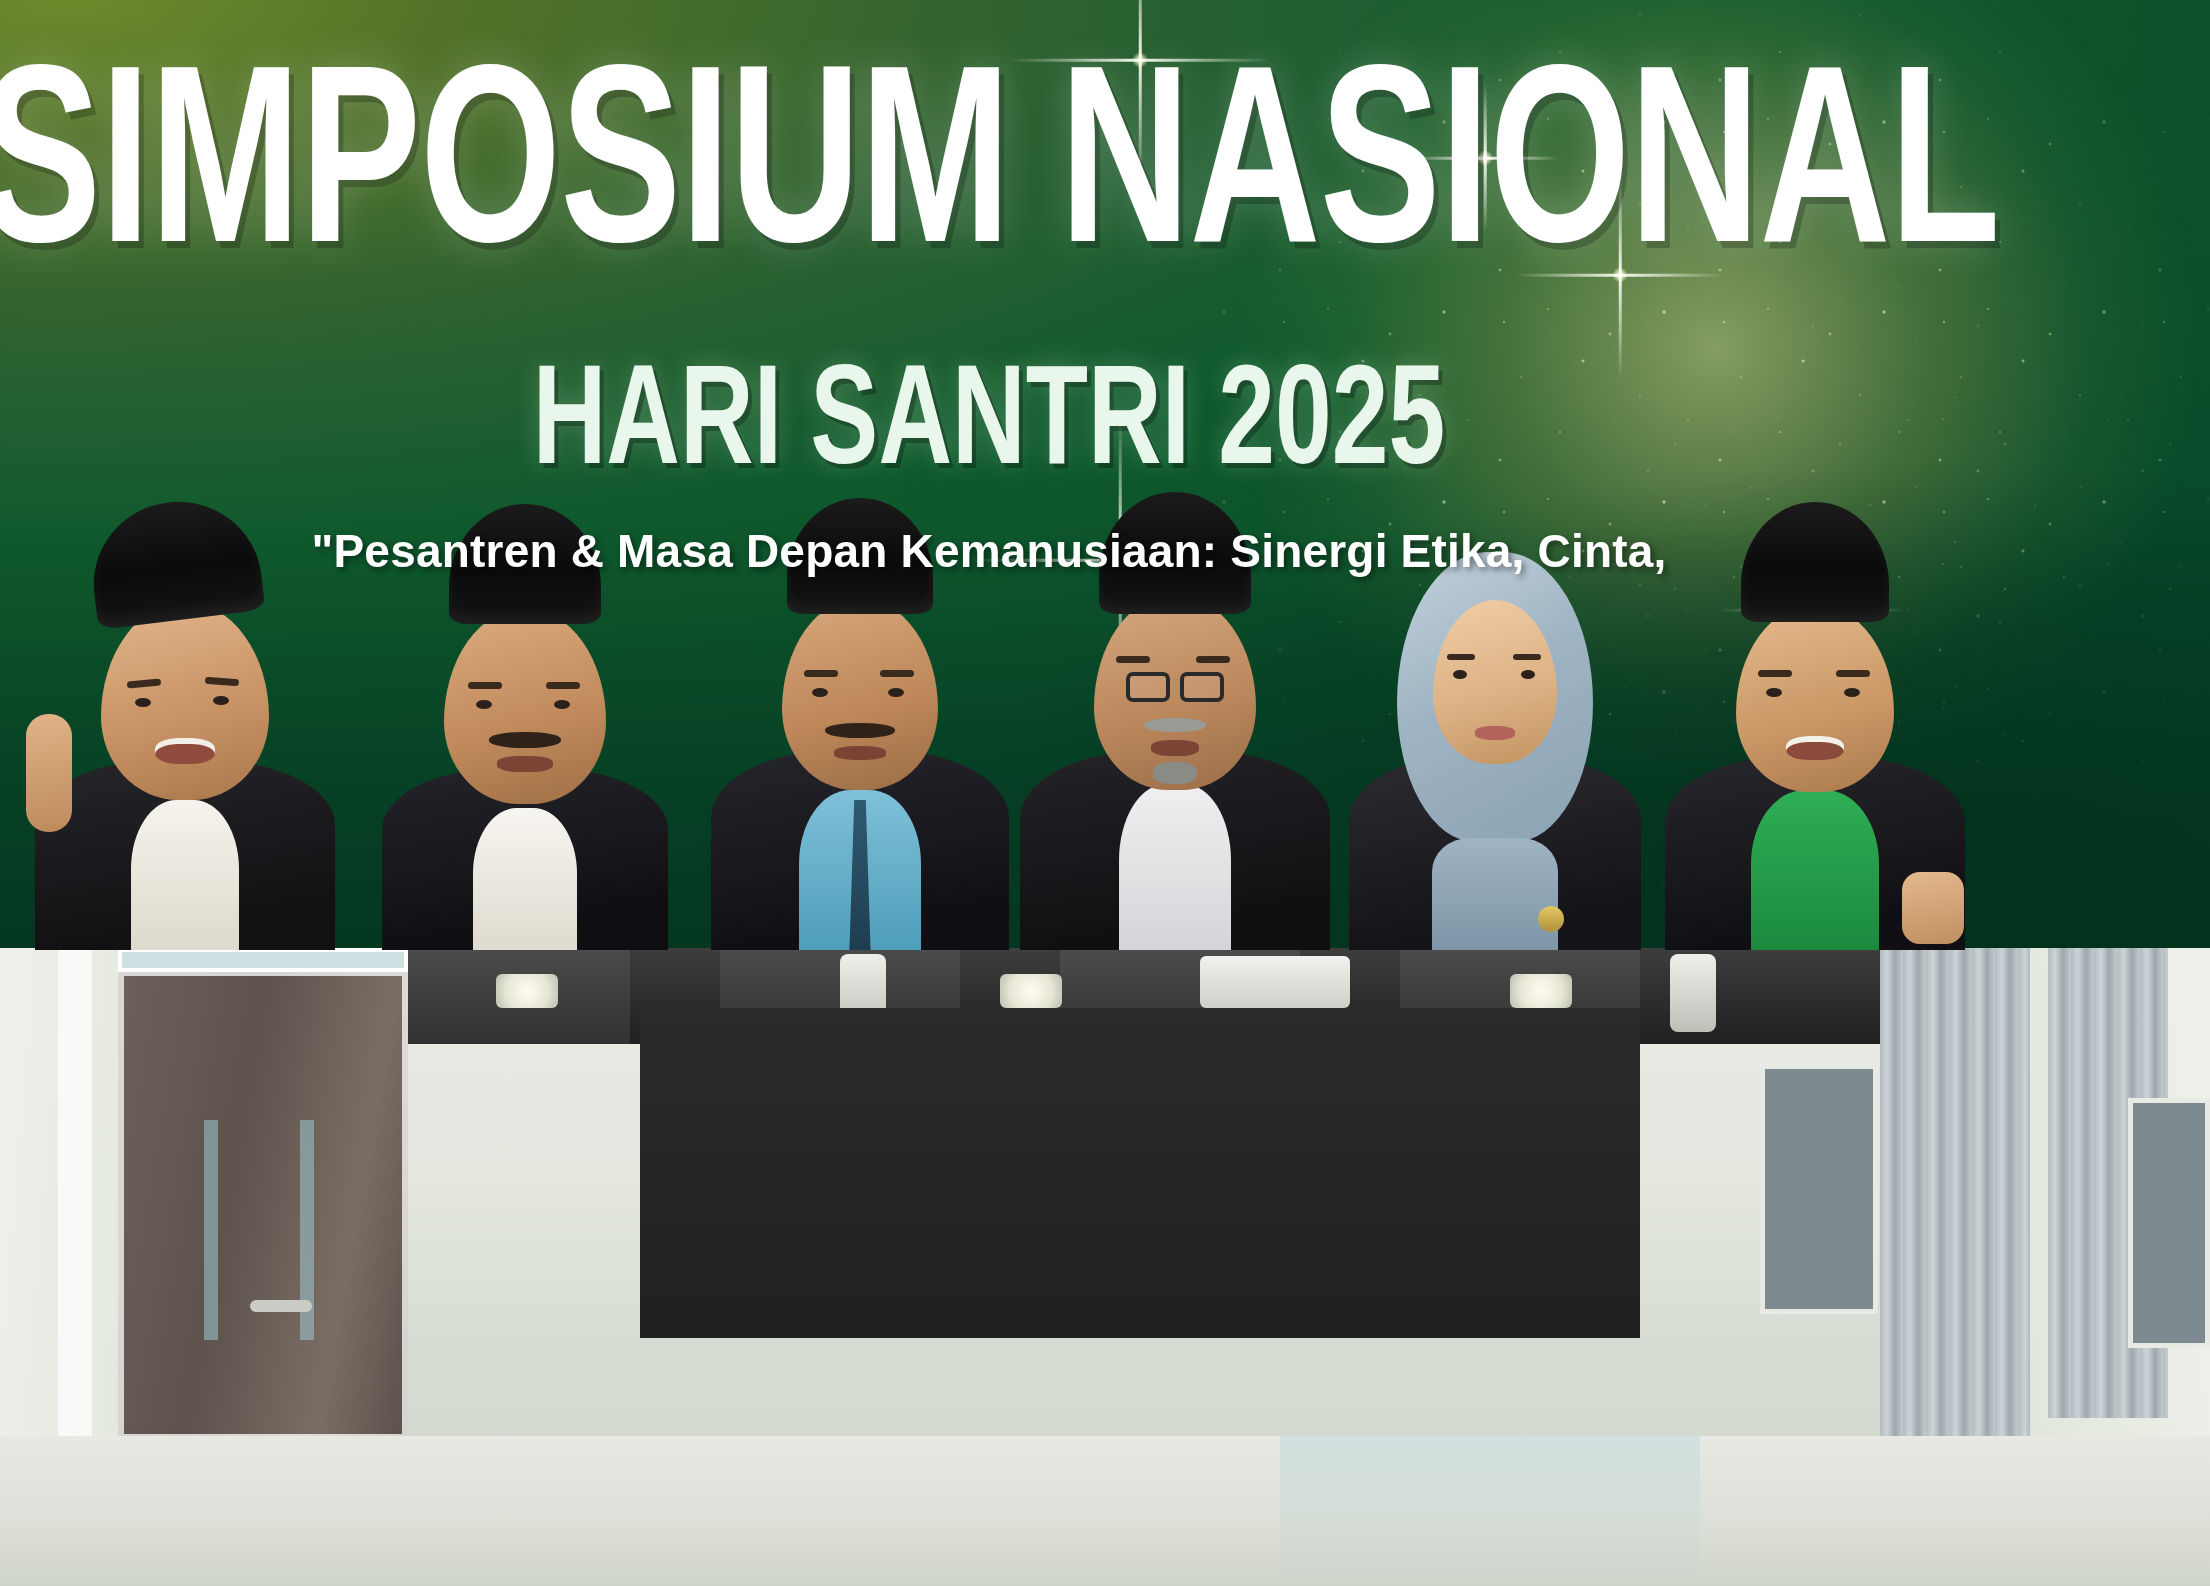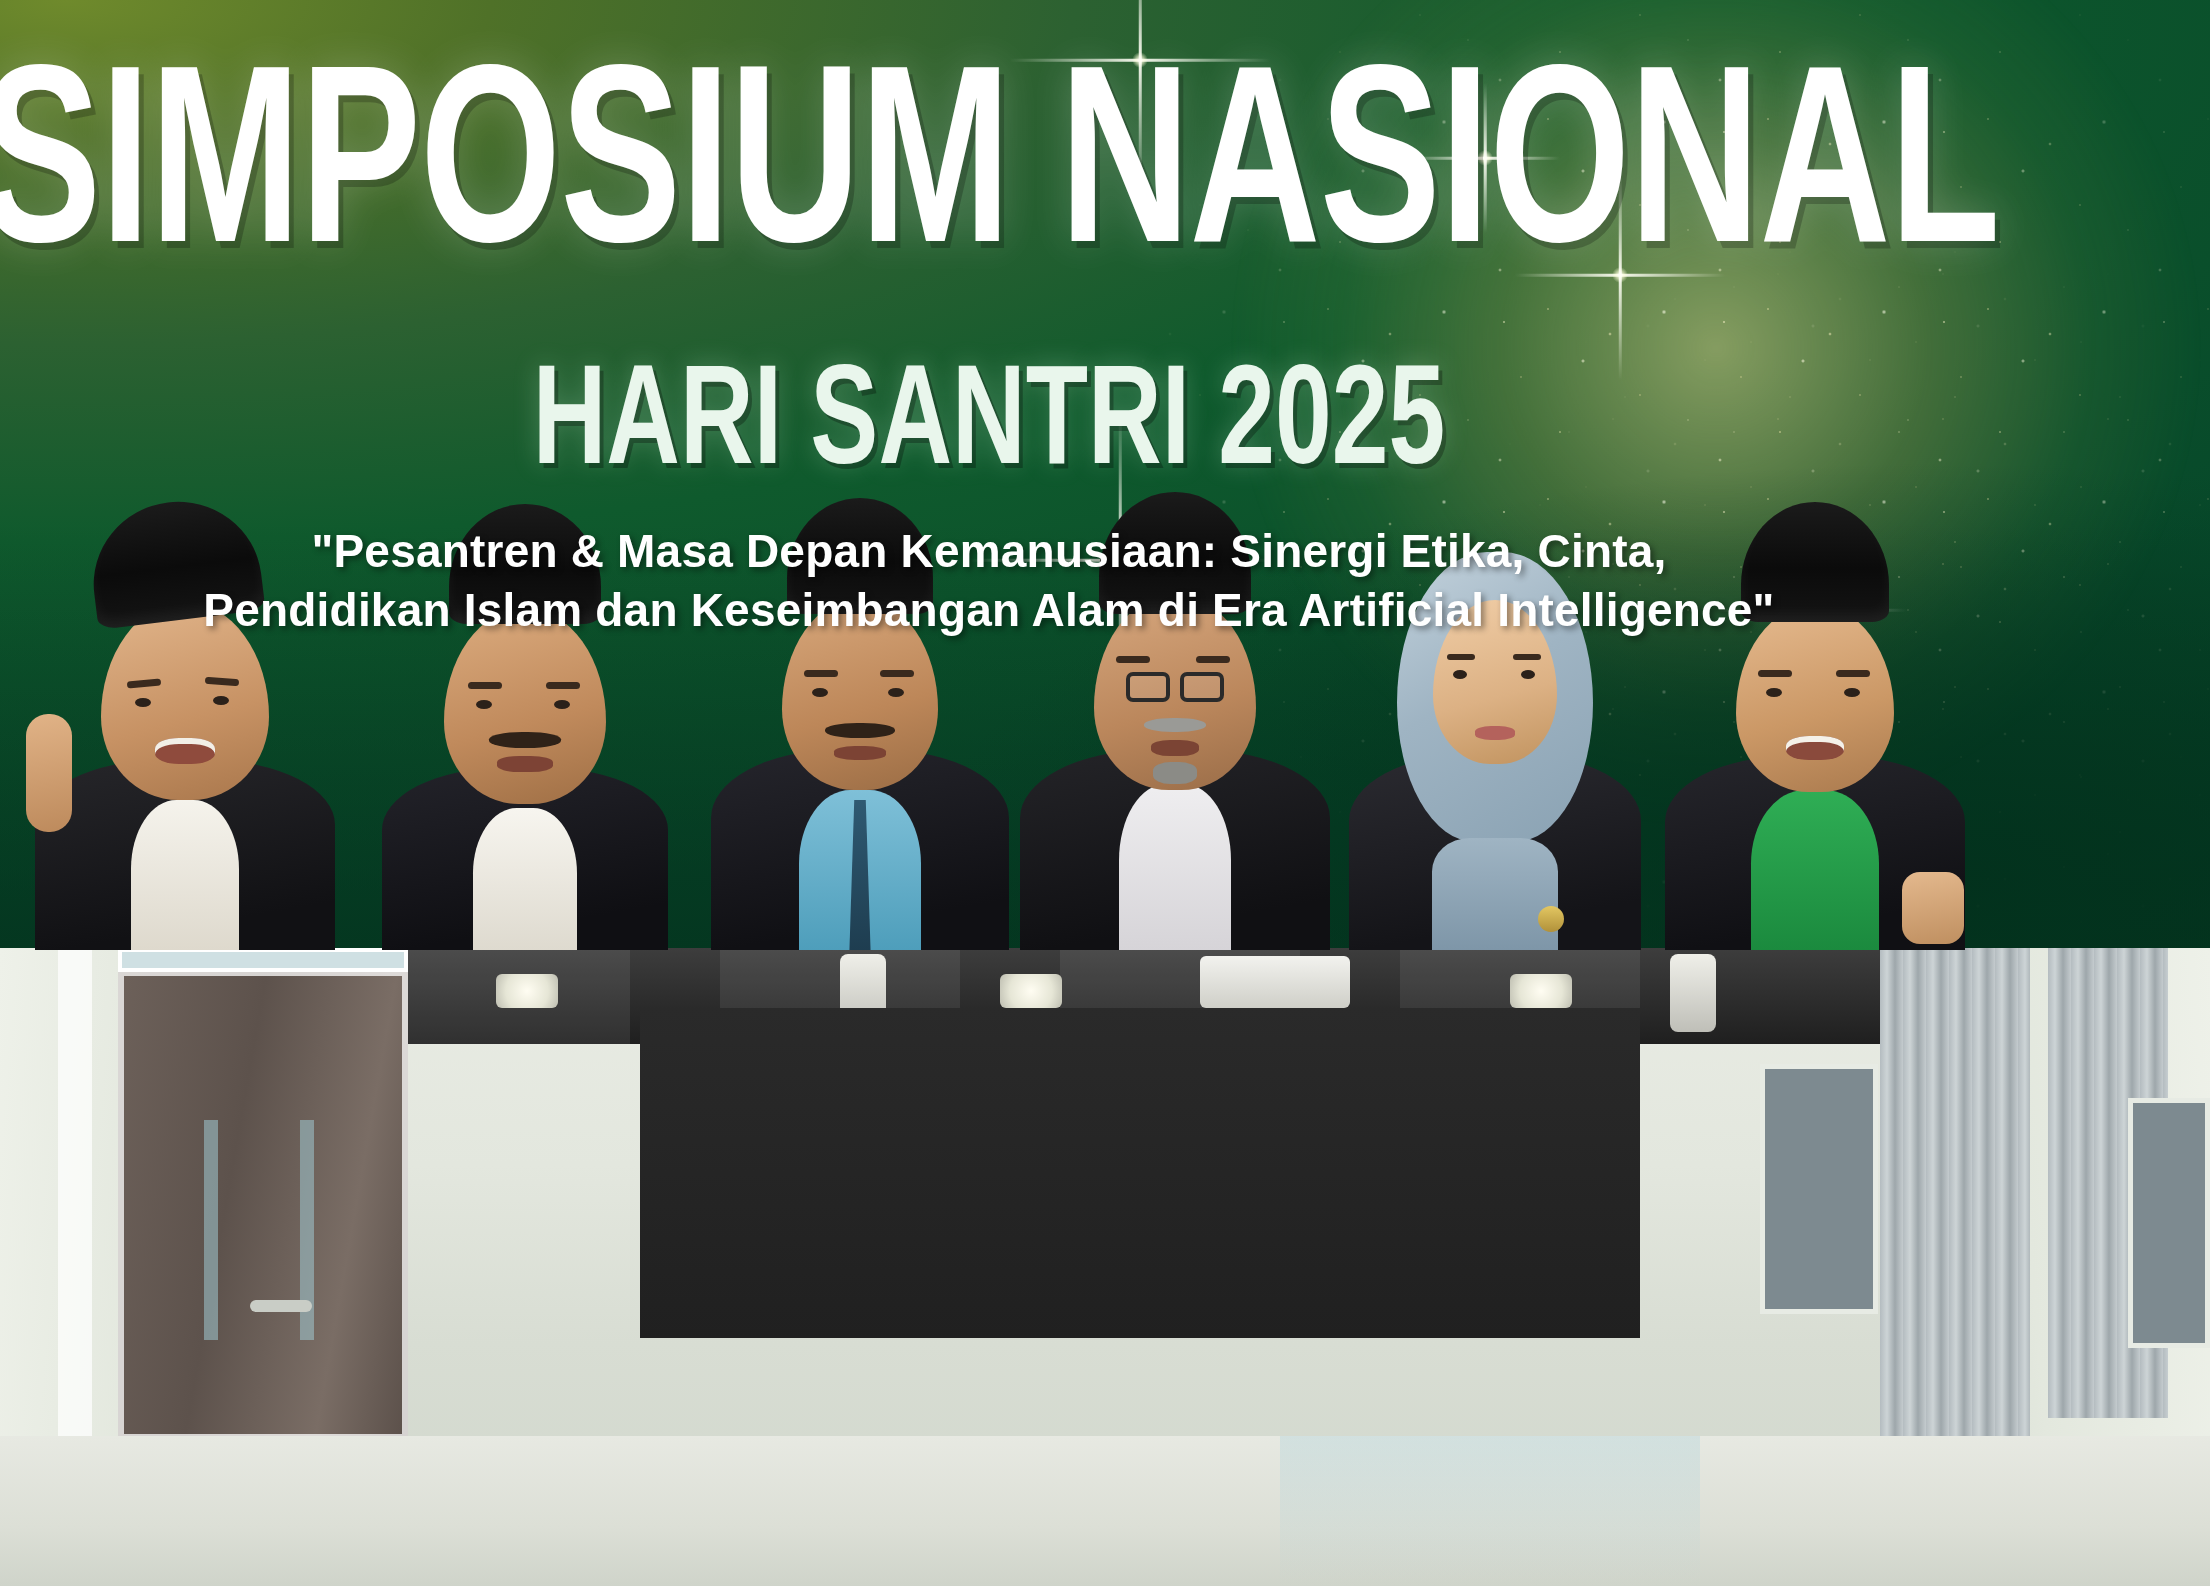--- a/index.html
+++ b/index.html
@@ -264,21 +264,20 @@
       </div>
 
     <div class="banner-vignette"></div>
   </div>
 
   <div class="titles">
     <div class="title-main">SIMPOSIUM NASIONAL</div>
     <div class="title-sub">HARI SANTRI 2025</div>
     <div class="tagline">
       <span class="l1">"Pesantren &amp; Masa Depan Kemanusiaan: Sinergi Etika, Cinta,</span>
-      <span class="l2">Pendidikan Islam dan Keseimbangan Alam di Era Artificial Intelligence"</span>
     </div>
   </div>
 
   <div class="speakers">
 
     <div class="sp" style="left:20px; width:330px; height:400px;">
       <div class="body" style="width:300px; height:190px; background:linear-gradient(170deg,#26262a 0%,#111114 80%);"></div>
       <div class="shirt" style="width:108px; height:150px; background:linear-gradient(180deg,#f5f3ec,#ded9cd);"></div>
       <div class="face" style="width:168px; height:198px; bottom:150px; background:linear-gradient(165deg,#e2b68c 0%,#c79264 58%,#a9774c 100%);">
         <span class="brow" style="left:26px; top:78px; transform:rotate(-5deg);"></span>

